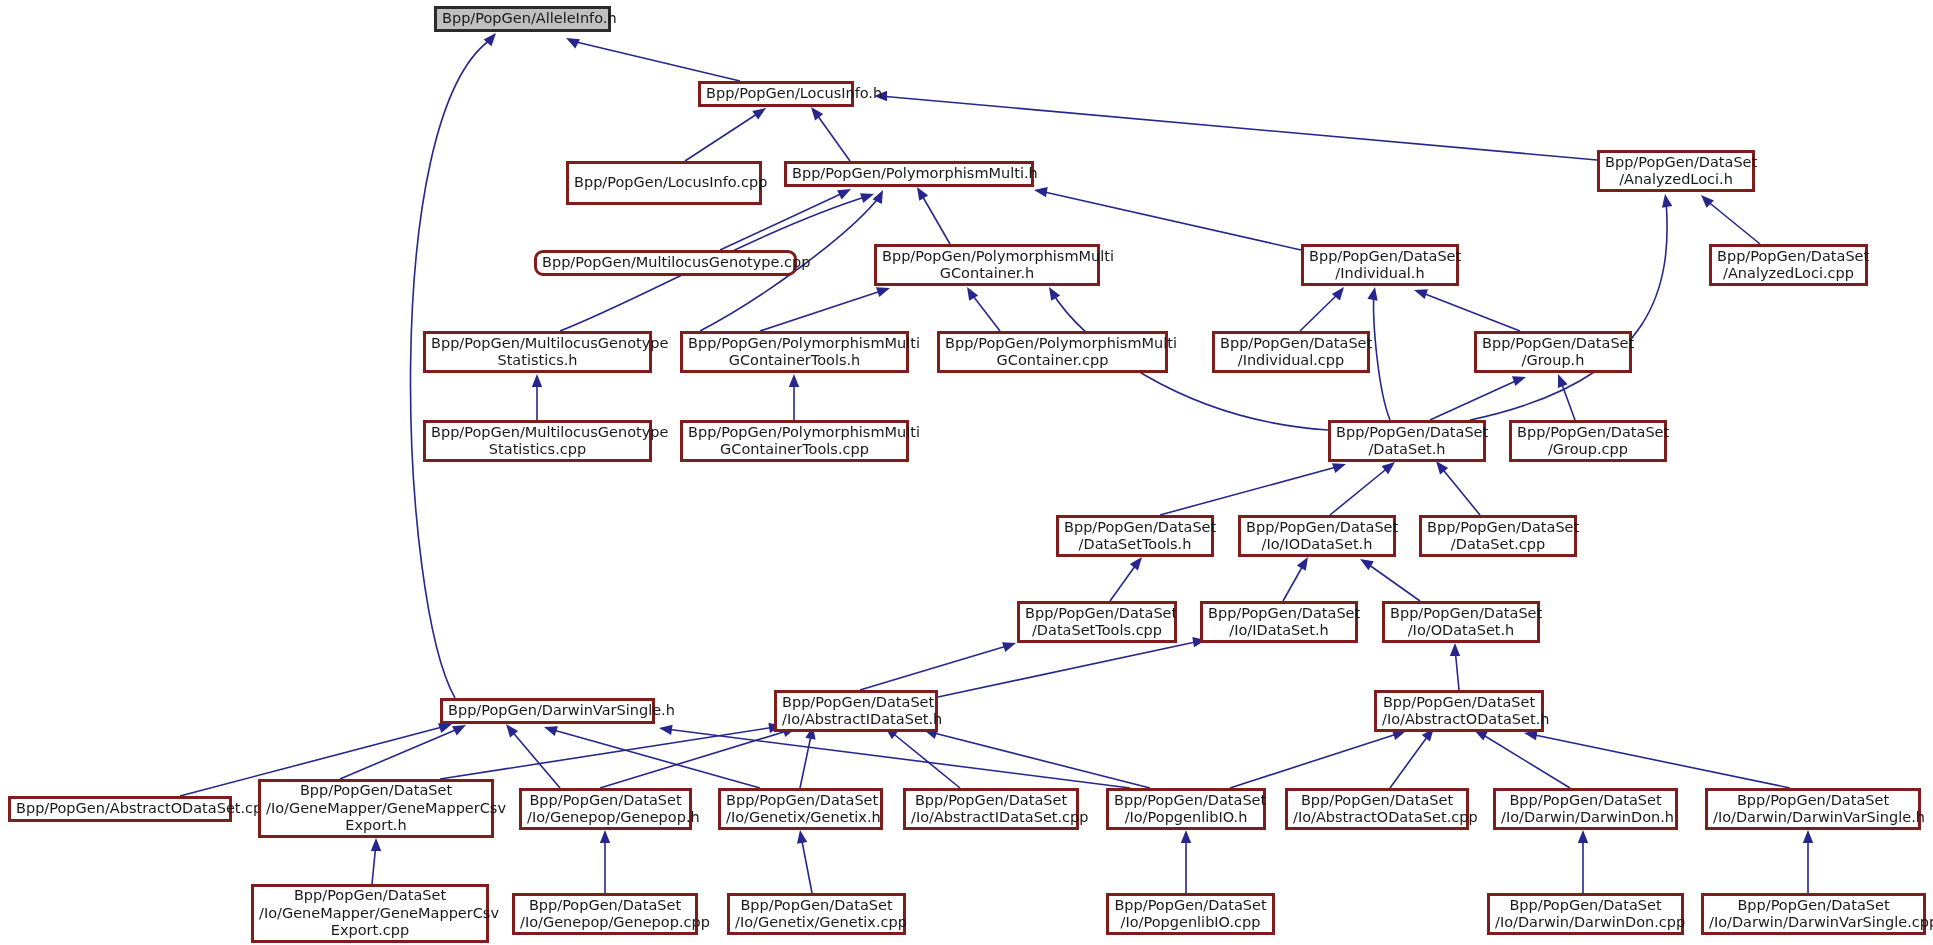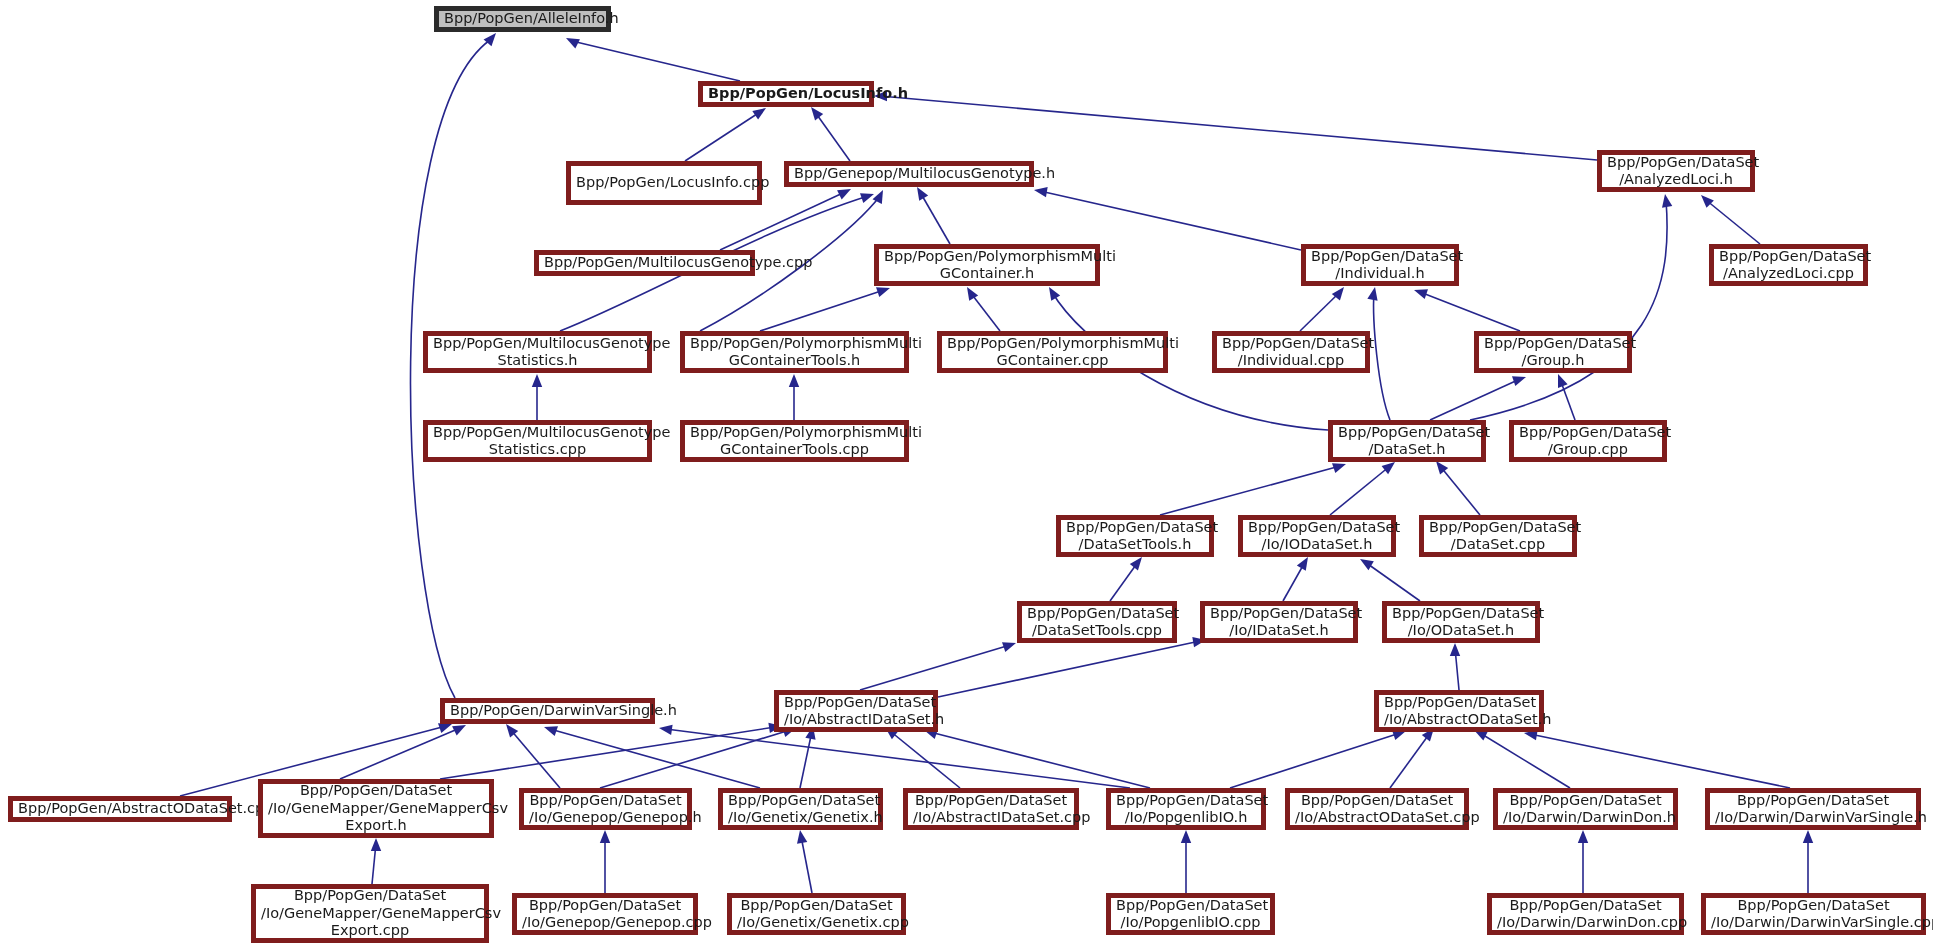--- a/index.html
+++ b/index.html
@@ -19,21 +19,21 @@
     position: absolute;
     left: 0;
     top: 0;
     width: 1933px;
     height: 945px;
     pointer-events: none;
   }
   .graph-node {
     position: absolute;
     box-sizing: border-box;
-    border: 5px solid #7f1d1d;
+    border: 3px solid #7f1d1d;
     background: #ffffff;
     color: #1a1a1a;
     font-size: 14.5px;
     line-height: 17.5px;
     text-align: center;
     display: flex;
     align-items: center;
     justify-content: center;
     white-space: pre;
     padding: 0 5px;
@@ -155,32 +155,32 @@
         <polygon points="1406,731 1395.311501508631,740.0441141080815 1392.0227327420557,730.1778078083563"></polygon>
         <polygon points="1434,728 1429.9394821908961,741.3997087700424 1421.8184465726888,734.9028802754764"></polygon>
         <polygon points="1474,730 1487.9530641795986,731.1627553482998 1483.302042786399,740.464798134699"></polygon>
         <polygon points="1524,733 1537.6779957438057,730.0079384310425 1535.96824627583,740.2664352388967"></polygon>
         <polygon points="1583,830 1588.2,843 1577.8,843"></polygon>
         <polygon points="1808,830 1813.2,843 1802.8,843"></polygon>
       </g>
   </svg>
   <div id="nodes-layer">
       <div class="graph-node root-node" style="left: 434px; top: 6px; width: 177px; height: 26px;"><span class="node-label">Bpp/PopGen/AlleleInfo.h</span></div>
-      <div class="graph-node" style="left: 698px; top: 81px; width: 176px; height: 26px; font-weight: bold;"><span class="node-label">Bpp/PopGen/LocusInfo.h</span></div>
+      <div class="graph-node" style="left: 698px; top: 81px; width: 156px; height: 26px;"><span class="node-label">Bpp/PopGen/LocusInfo.h</span></div>
       <div class="graph-node" style="left: 1597px; top: 150px; width: 158px; height: 42px;"><span class="node-label">Bpp/PopGen/DataSet
 /AnalyzedLoci.h</span></div>
       <div class="graph-node" style="left: 566px; top: 161px; width: 196px; height: 44px;"><span class="node-label">Bpp/PopGen/LocusInfo.cpp</span></div>
-      <div class="graph-node" style="left: 784px; top: 161px; width: 250px; height: 26px;"><span class="node-label">Bpp/Genepop/MultilocusGenotype.h</span></div>
+      <div class="graph-node" style="left: 784px; top: 161px; width: 250px; height: 26px;"><span class="node-label">Bpp/PopGen/PolymorphismMulti.h</span></div>
       <div class="graph-node" style="left: 874px; top: 244px; width: 226px; height: 42px;"><span class="node-label">Bpp/PopGen/PolymorphismMulti
 GContainer.h</span></div>
       <div class="graph-node" style="left: 1301px; top: 244px; width: 158px; height: 42px;"><span class="node-label">Bpp/PopGen/DataSet
 /Individual.h</span></div>
       <div class="graph-node" style="left: 1709px; top: 244px; width: 159px; height: 42px;"><span class="node-label">Bpp/PopGen/DataSet
 /AnalyzedLoci.cpp</span></div>
-      <div class="graph-node" style="left: 534px; top: 250px; width: 221px; height: 26px;"><span class="node-label">Bpp/PopGen/MultilocusGenotype.cpp</span></div>
+      <div class="graph-node" style="left: 534px; top: 250px; width: 263px; height: 26px; border-radius: 9px;"><span class="node-label">Bpp/PopGen/MultilocusGenotype.cpp</span></div>
       <div class="graph-node" style="left: 423px; top: 331px; width: 229px; height: 42px;"><span class="node-label">Bpp/PopGen/MultilocusGenotype
 Statistics.h</span></div>
       <div class="graph-node" style="left: 680px; top: 331px; width: 229px; height: 42px;"><span class="node-label">Bpp/PopGen/PolymorphismMulti
 GContainerTools.h</span></div>
       <div class="graph-node" style="left: 937px; top: 331px; width: 231px; height: 42px;"><span class="node-label">Bpp/PopGen/PolymorphismMulti
 GContainer.cpp</span></div>
       <div class="graph-node" style="left: 1212px; top: 331px; width: 158px; height: 42px;"><span class="node-label">Bpp/PopGen/DataSet
 /Individual.cpp</span></div>
       <div class="graph-node" style="left: 1474px; top: 331px; width: 158px; height: 42px;"><span class="node-label">Bpp/PopGen/DataSet
 /Group.h</span></div>

